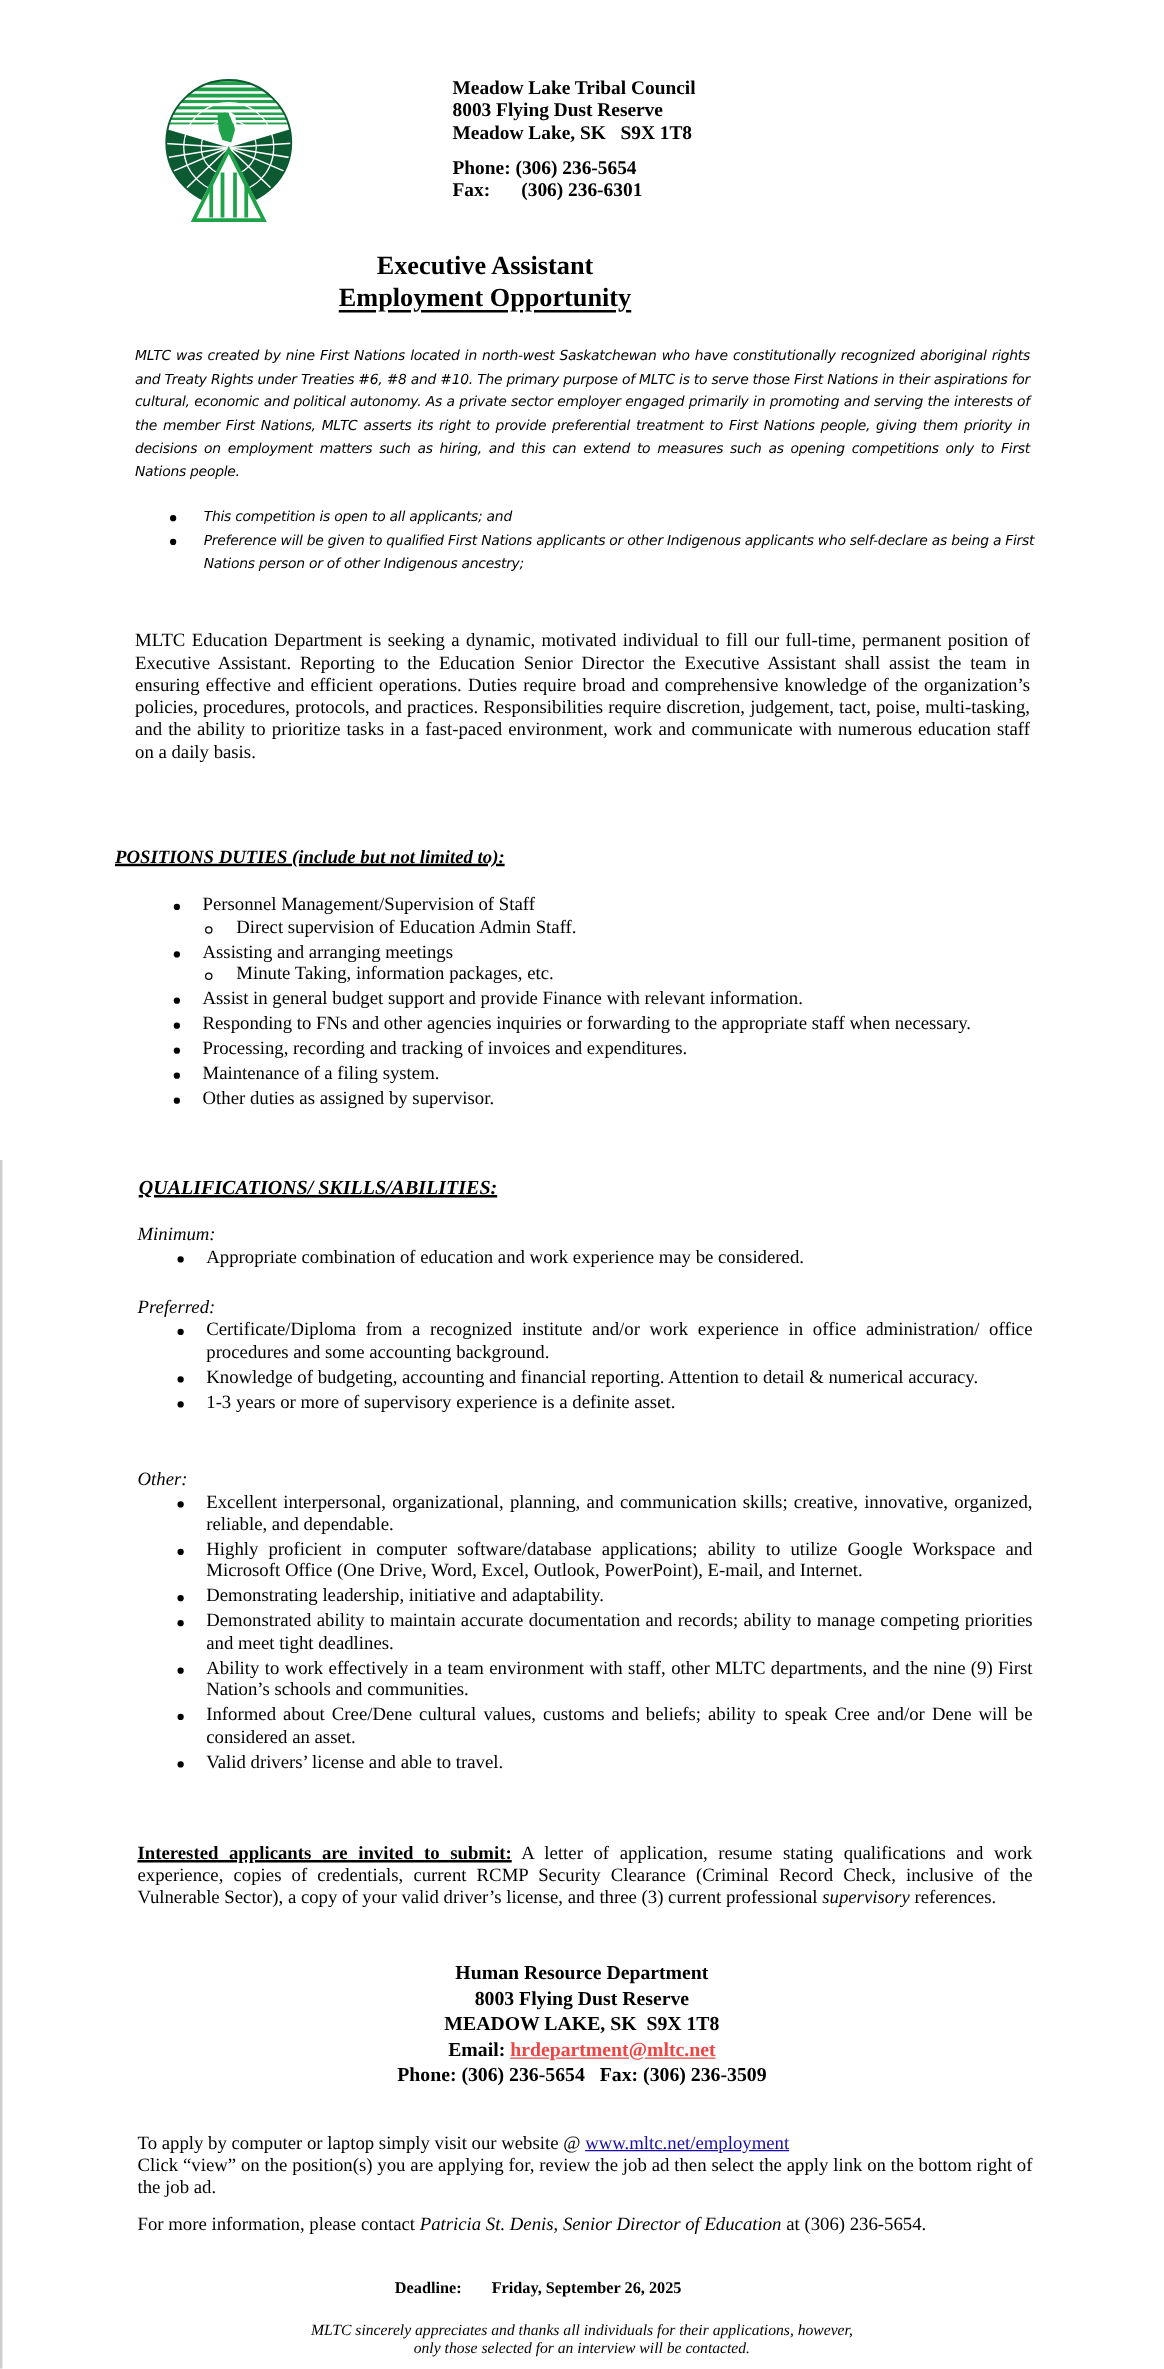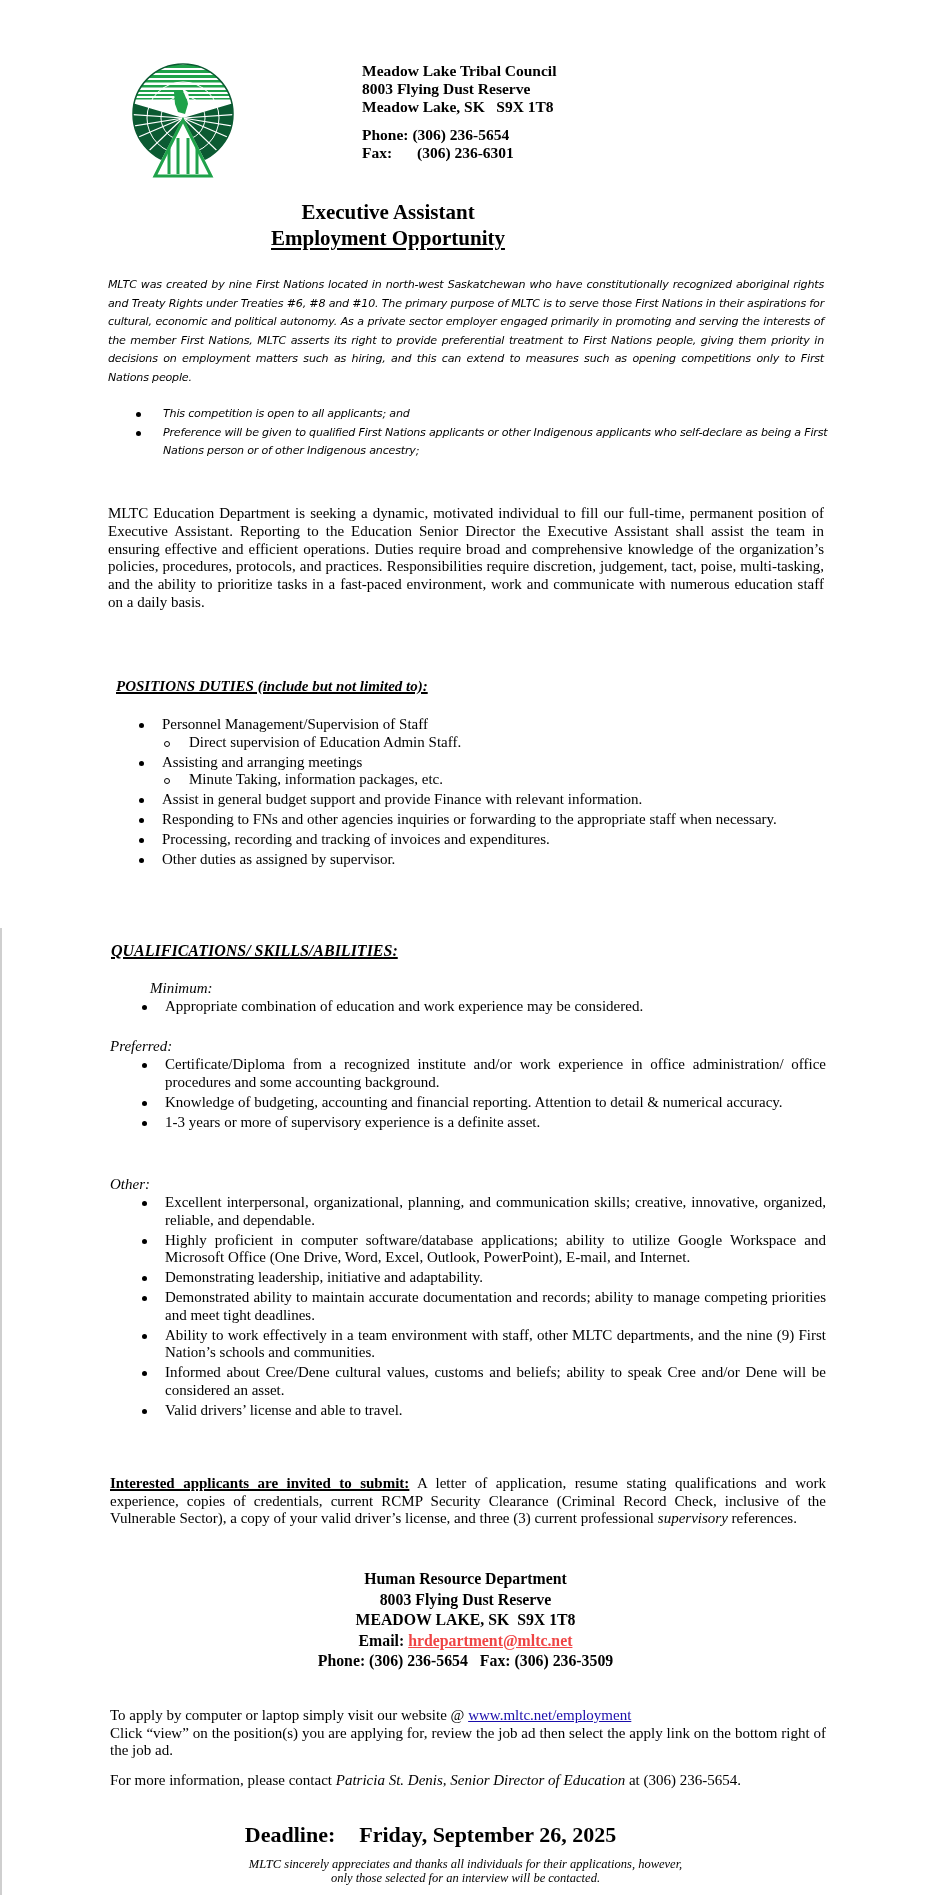--- a/index.html
+++ b/index.html
@@ -57,21 +57,21 @@
       position: absolute; left: 108px; width: 716px;
       font-family: "Liberation Serif", serif; font-size: 15px; line-height: 17.8px;
       text-align: justify;
     }
     .p-desc { top: 505px; }
 
     .section-h {
       position: absolute; font-family: "Liberation Serif", serif; font-weight: bold; font-style: italic;
       font-size: 15px; text-decoration: underline; text-decoration-thickness: 1.5px;
     }
-    .h-duties { left: 116px; top: 678px; }
+    .h-duties { left: 92px; top: 678px; }
     .h-qual { left: 111px; top: 942px; font-size: 16px; }
 
     ul.bl {
       position: absolute; margin: 0; padding: 0; list-style: none;
       font-family: "Liberation Serif", serif; font-size: 15px; line-height: 17.5px; text-align: justify;
     }
     ul.bl > li { position: relative; padding-left: 27px; margin-bottom: 2.5px; }
     ul.bl > li::before {
       content: ""; position: absolute; left: 4px; top: 7px; width: 5px; height: 5px;
       border-radius: 50%; background: #000;
@@ -79,21 +79,21 @@
     ul.bl > li.sub { padding-left: 54px; margin-top: -2.5px; }
     ul.bl > li.sub::before {
       left: 29px; top: 7px; width: 5px; height: 5px; background: transparent; border: 1px solid #000;
       width: 4px; height: 4px;
     }
     .l-duties { left: 135px; top: 716px; width: 690px; }
 
     .sub-h {
       position: absolute; font-family: "Liberation Serif", serif; font-style: italic; font-size: 15px;
     }
-    .sh-min { left: 110px; top: 980px; margin-left: 40px; }
+    .sh-min { left: 110px; top: 980px; }
     .sh-pref { left: 110px; top: 1038px; }
     .sh-other { left: 110px; top: 1176px; }
 
     .l-min { left: 138px; top: 998px; width: 688px; }
     .l-pref { left: 138px; top: 1056px; width: 688px; }
     .l-other { left: 138px; top: 1194px; width: 688px; }
 
     .p-submit { left: 110px; top: 1475px; width: 716px; line-height: 17.5px; }
     .p-submit .lead { font-weight: bold; text-decoration: underline; text-decoration-thickness: 1.5px; }
 
@@ -103,21 +103,21 @@
     }
     .hr-block a { color: #ef4444; text-decoration: underline; }
     .hr-block .sp { display: inline-block; width: 12px; }
 
     .p-apply { left: 110px; top: 1707px; width: 716px; line-height: 17.5px; }
     .p-apply a { color: #1a0dab; text-decoration: underline; }
     .p-contact { left: 110px; top: 1772px; width: 716px; }
 
     .deadline {
       position: absolute; left: 0; width: 861px; top: 1822px; text-align: center;
-      font-family: "Liberation Serif", serif; font-weight: bold; font-size: 22px;
+      font-family: "Liberation Serif", serif; font-weight: bold; font-size: 13px;
     }
     .deadline .gap { display: inline-block; width: 24px; }
     .thanks {
       position: absolute; left: 0; width: 931px; top: 1858px; text-align: center;
       font-family: "Liberation Serif", serif; font-style: italic; font-size: 12.5px; line-height: 13.5px;
     }
   </style>
 </head>
 <body>
 
@@ -208,20 +208,21 @@
 
   <div class="section-h h-duties">POSITIONS DUTIES (include but not limited to):</div>
   <ul class="bl l-duties">
     <li>Personnel Management/Supervision of Staff</li>
     <li class="sub">Direct supervision of Education Admin Staff.</li>
     <li>Assisting and arranging meetings</li>
     <li class="sub">Minute Taking, information packages, etc.</li>
     <li>Assist in general budget support and provide Finance with relevant information.</li>
     <li>Responding to FNs and other agencies inquiries or forwarding to the appropriate staff when necessary.</li>
     <li>Processing, recording and tracking of invoices and expenditures.</li>
+    <li>Maintenance of a filing system.</li>
     <li>Other duties as assigned by supervisor.</li>
   </ul>
 
   <div class="section-h h-qual">QUALIFICATIONS/ SKILLS/ABILITIES:</div>
 
   <div class="sub-h sh-min">Minimum:</div>
   <ul class="bl l-min">
     <li>Appropriate combination of education and work experience may be considered.</li>
   </ul>
 

